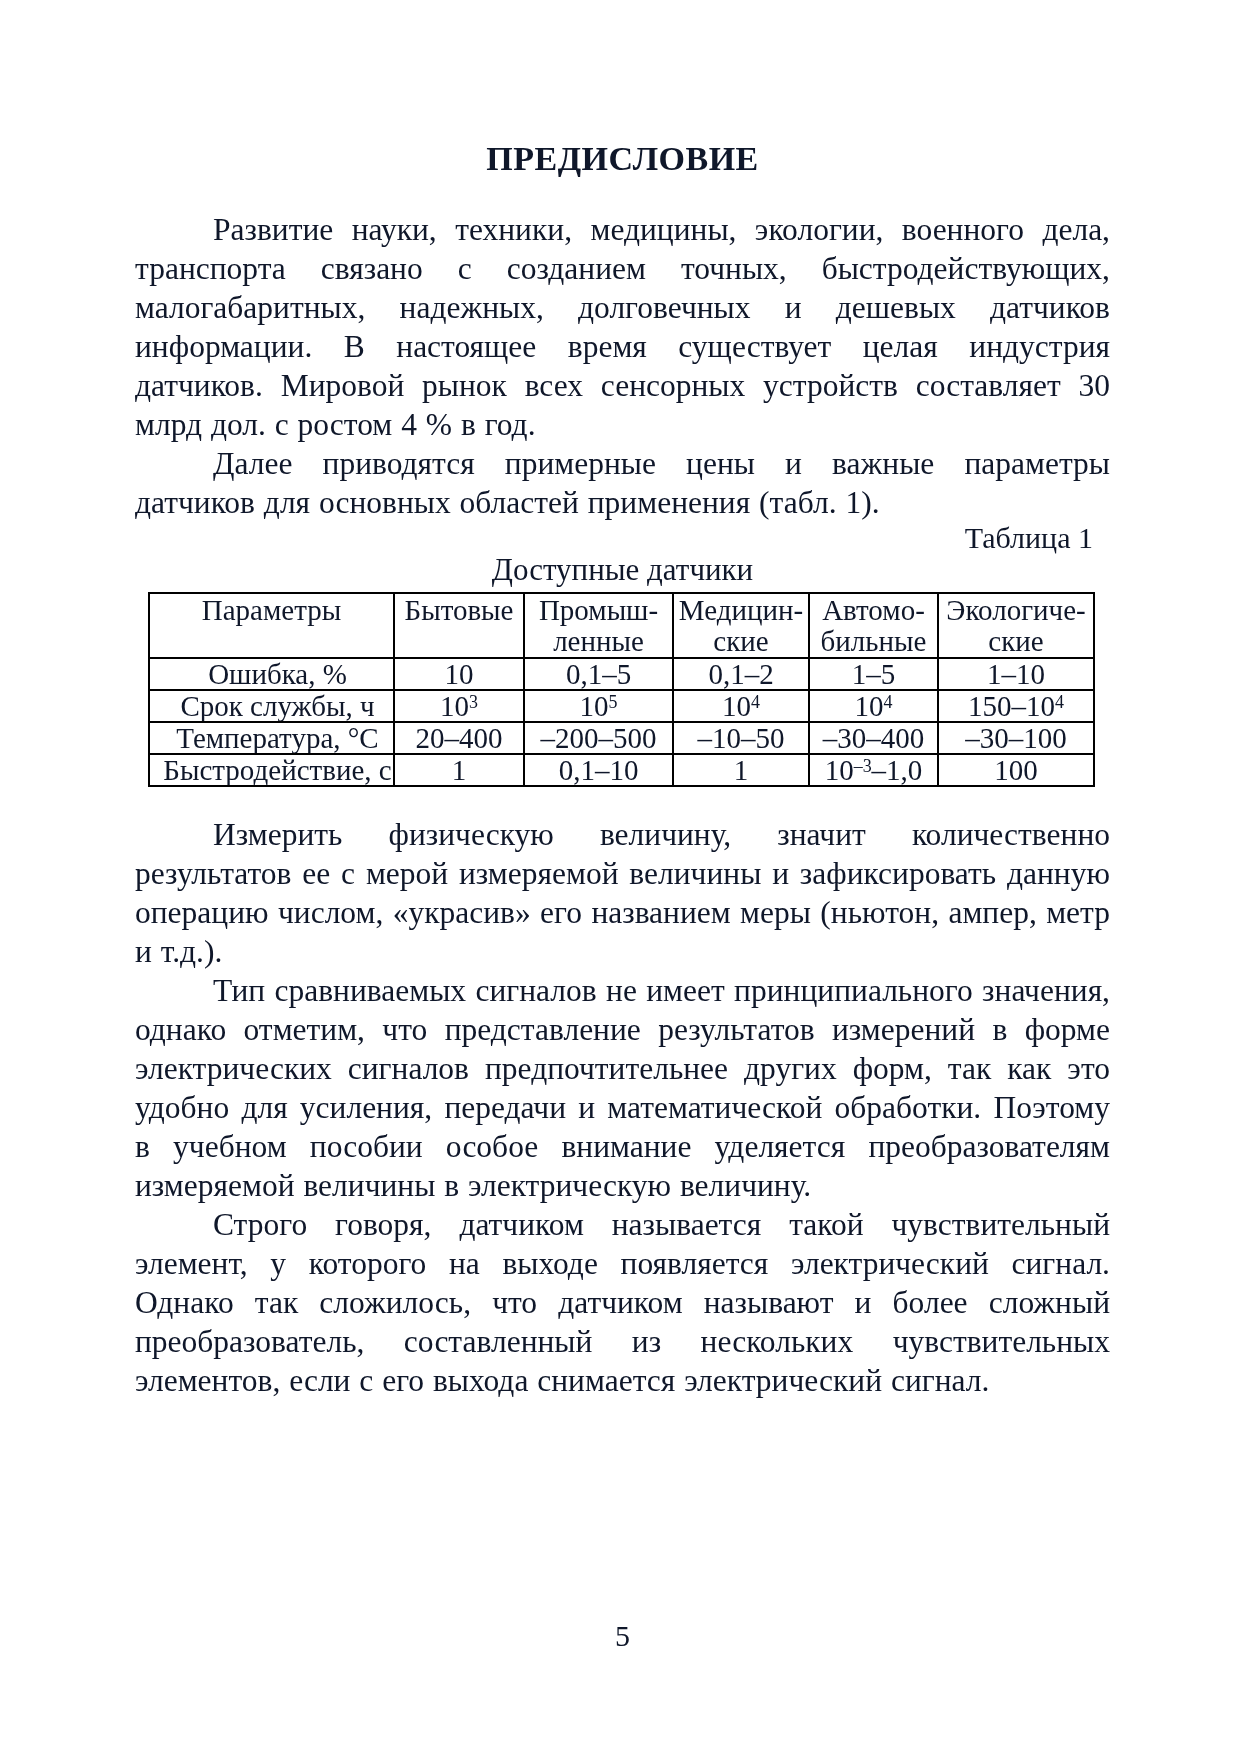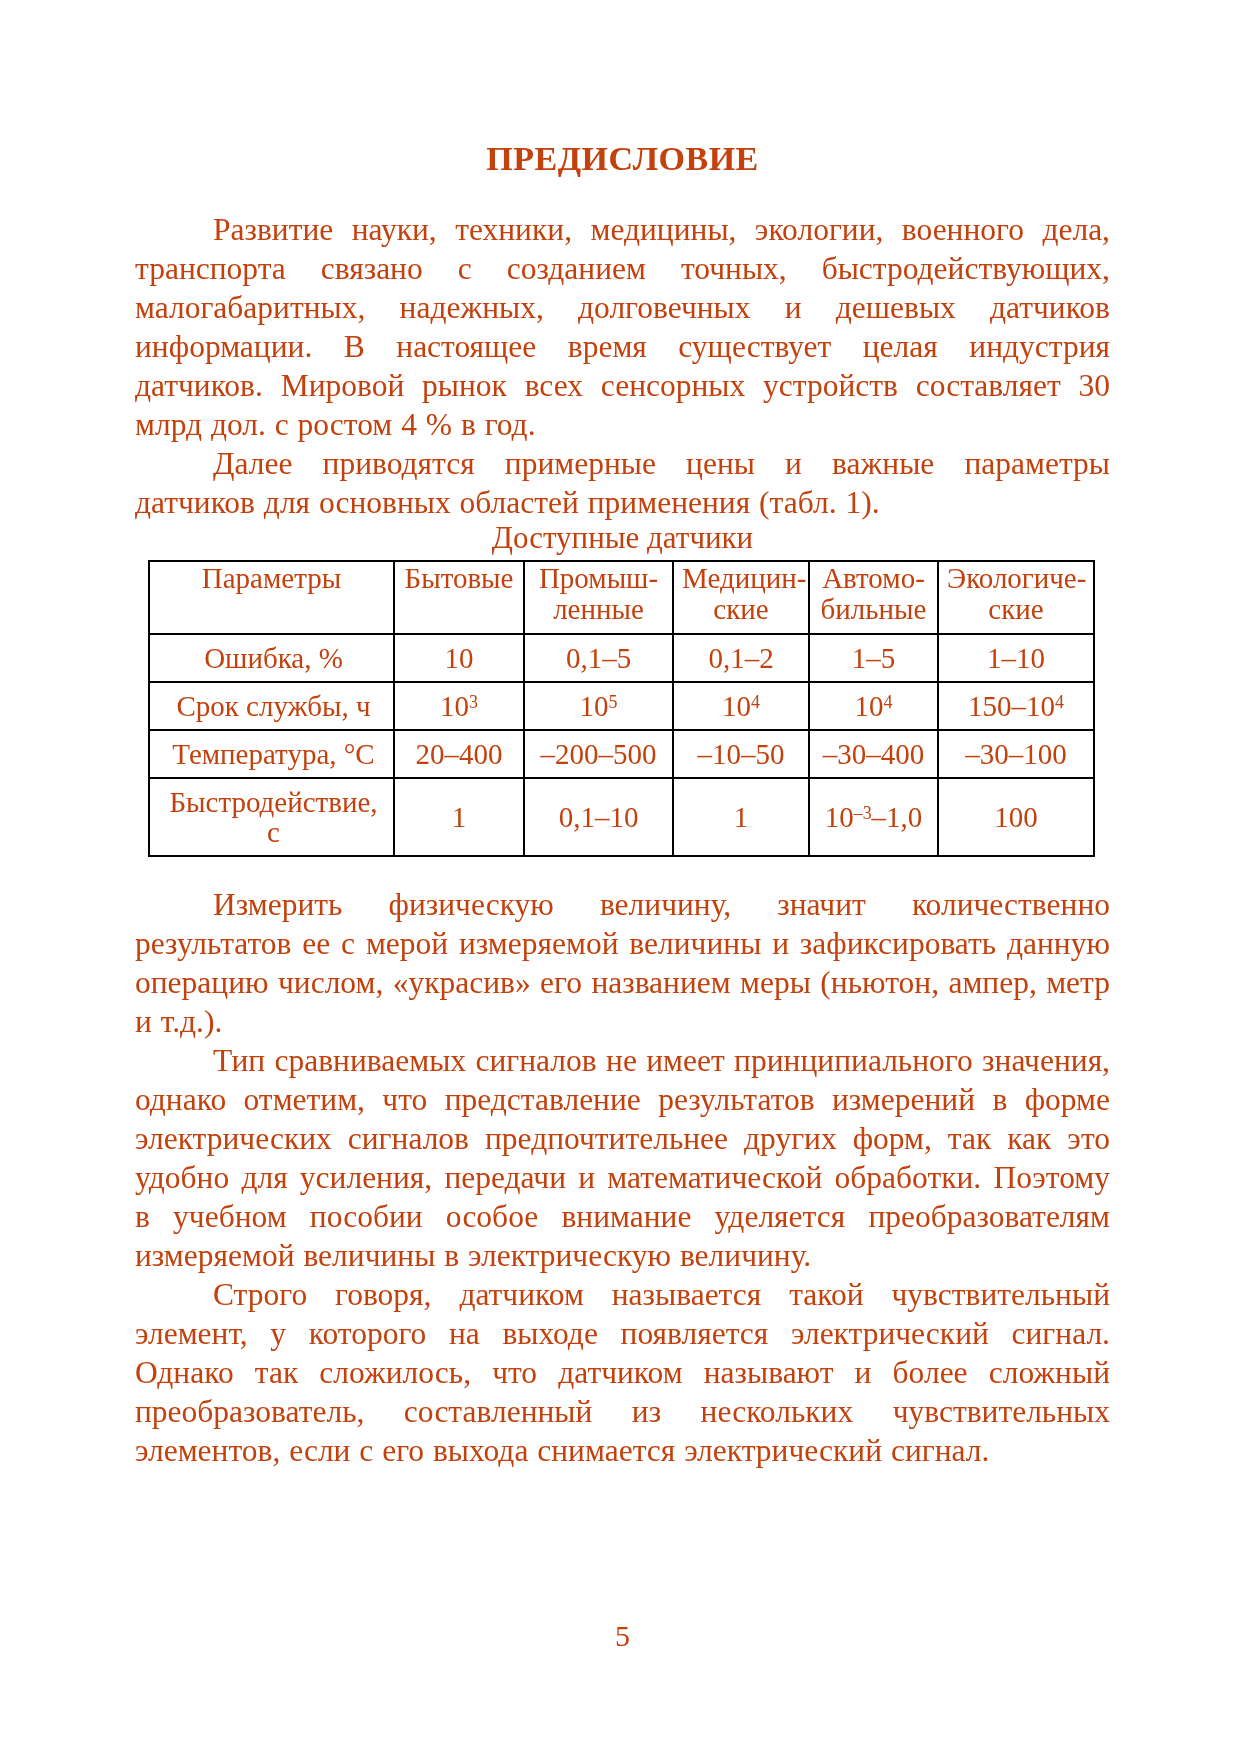--- a/index.html
+++ b/index.html
@@ -5,21 +5,21 @@
   html, body {
     margin: 0;
     padding: 0;
     background: #ffffff;
   }
   .page {
     position: relative;
     width: 1241px;
     height: 1754px;
     background: #ffffff;
-    color: #c2410c;
+    color: #0f172a;
     font-family: "Liberation Serif", "DejaVu Serif", serif;
     overflow: hidden;
   }
   .content {
     position: absolute;
     left: 135px;
     top: 0;
     width: 975px;
   }
   h1.doc-title {
@@ -59,21 +59,21 @@
   }
   table.sensors {
     border-collapse: collapse;
     table-layout: fixed;
     margin-left: 13px;
     width: 945px;
   }
   table.sensors th,
   table.sensors td {
     border: 2px solid #000000;
-    padding: 8px;
+    padding: 0;
     font-weight: normal;
     font-size: 29px;
     overflow: hidden;
   }
   table.sensors thead th {
     vertical-align: top;
     text-align: center;
     line-height: 31px;
     height: 62px;
     padding-top: 1px;
@@ -110,20 +110,21 @@
 
 <div class="page">
   <div class="content">
 
     <h1 class="doc-title">ПРЕДИСЛОВИЕ</h1>
 
     <p class="par first">Развитие науки, техники, медицины, экологии, военного дела, транспорта связано с созданием точных, быстродействующих, малогабаритных, надежных, долговечных и дешевых датчиков информации. В настоящее время существует целая индустрия датчиков. Мировой рынок всех сенсорных устройств составляет 30 млрд дол. с ростом 4 % в год.</p>
 
     <p class="par">Далее приводятся примерные цены и важные параметры датчиков для основных областей применения (табл. 1).</p>
 
+    <div class="tbl-caption">Таблица 1</div>
 
     <div class="tbl-title">Доступные датчики</div>
 
     <table class="sensors">
       <colgroup>
         <col style="width:245px">
         <col style="width:130px">
         <col style="width:149px">
         <col style="width:136px">
         <col style="width:129px">

